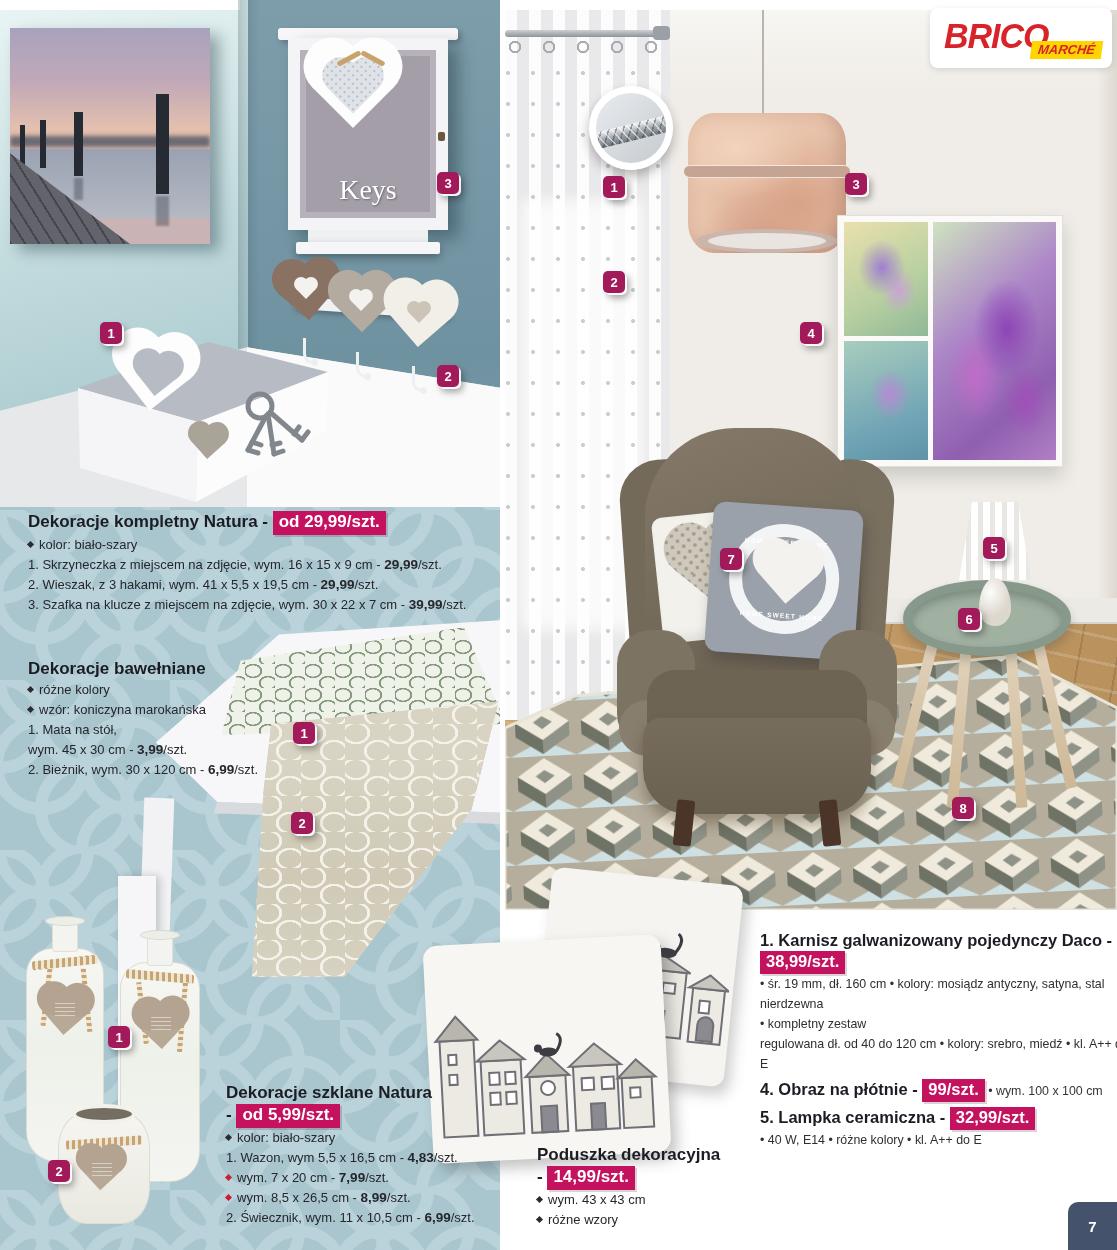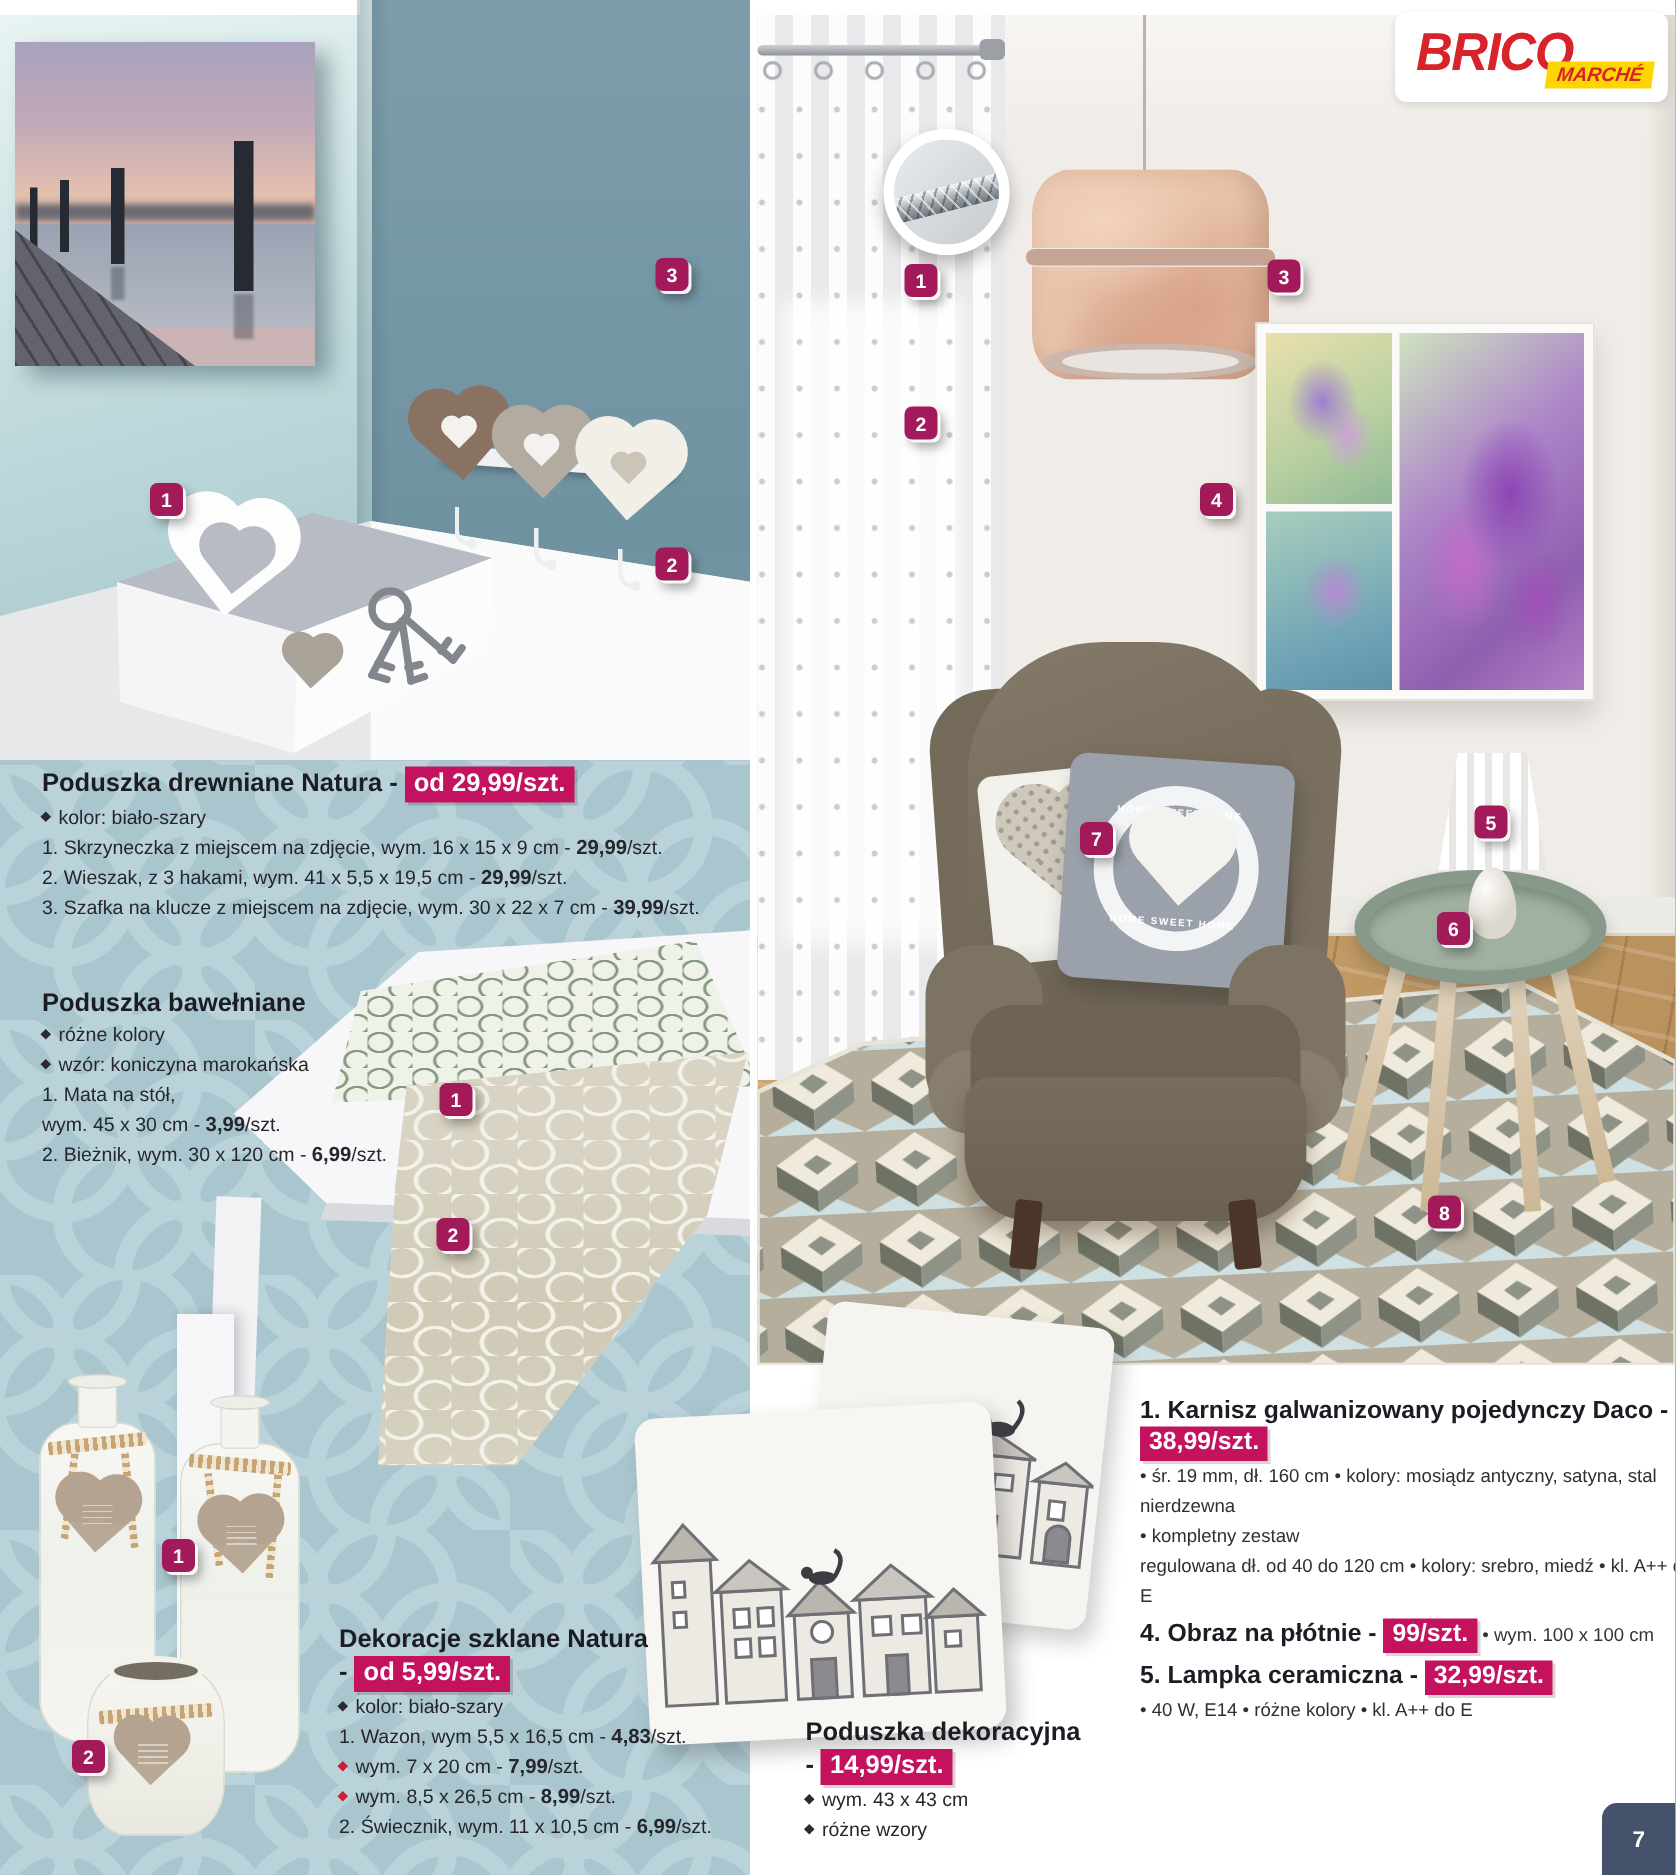--- a/index.html
+++ b/index.html
@@ -307,20 +307,33 @@
         <div class="cv-water"></div>
         <div class="cv-post" style="left:146px;top:66px;width:13px;height:100px"></div>
         <div class="cv-post" style="left:64px;top:84px;width:9px;height:64px"></div>
         <div class="cv-post" style="left:30px;top:92px;width:6px;height:48px"></div>
         <div class="cv-post" style="left:10px;top:97px;width:5px;height:40px"></div>
         <div class="cv-ref" style="left:146px;top:168px;width:13px;height:30px"></div>
         <div class="cv-ref" style="left:64px;top:150px;width:9px;height:22px"></div>
         <div class="cv-pier"></div>
       </div>
 
+      <div class="keysbox">
+        <div class="kb-lintel"></div>
+        <div class="kb-body"></div>
+        <div class="kb-door"></div>
+        <div class="heart kb-heart"></div>
+        <div class="heart kb-lace"></div>
+        <div class="kb-bow1"></div>
+        <div class="kb-bow2"></div>
+        <div class="kb-label">Keys</div>
+        <div class="kb-knob"></div>
+        <div class="kb-ped"></div>
+        <div class="kb-base"></div>
+      </div>
 
       <div class="rail"></div>
       <div class="heart" style="left:287px;top:272px;width:40px;height:40px;background:#8a7263;transform:rotate(41deg)"></div>
       <div class="heart" style="left:342px;top:284px;width:40px;height:40px;background:#b3aaa0;transform:rotate(45deg)"></div>
       <div class="heart" style="left:398px;top:294px;width:44px;height:44px;background:#f2efe9;transform:rotate(49deg)"></div>
       <div class="heart mini-heart" style="left:299px;top:282px;background:#f4f2ee;transform:rotate(45deg)"></div>
       <div class="heart mini-heart" style="left:354px;top:294px;background:#f4f2ee;transform:rotate(45deg)"></div>
       <div class="heart mini-heart" style="left:412px;top:306px;background:#cdc4b8;transform:rotate(45deg)"></div>
       <div class="hook" style="left:303px;top:338px"></div>
       <div class="hook" style="left:356px;top:352px"></div>
@@ -351,21 +364,21 @@
       <div class="mk" style="left:437px;top:365px">
           <span>2</span>
         </div>
       <div class="mk" style="left:437px;top:172px">
           <span>3</span>
         </div>
     </div>
 
     <div class="txt-wooden">
       <div class="sec-title">
-        <span>Poduszka drewniane Natura -</span>
+        <span>Dekoracje kompletny Natura -</span>
         <span class="badge">od 29,99/szt.</span>
       </div>
       <div class="blt">kolor: biało-szary</div>
       <div>
 
           <div class="pline"><span>1. Skrzyneczka z miejscem na zdjęcie, wym. 16 x 15 x 9 cm - </span><b>29,99</b><span>/szt.</span></div>
 
           <div class="pline"><span>2. Wieszak, z 3 hakami, wym. 41 x 5,5 x 19,5 cm - </span><b>29,99</b><span>/szt.</span></div>
 
           <div class="pline"><span>3. Szafka na klucze z miejscem na zdjęcie, wym. 30 x 22 x 7 cm - </span><b>39,99</b><span>/szt.</span></div>
@@ -380,21 +393,21 @@
       <div class="ms-runner"></div>
     </div>
     <div class="mk" style="left:293px;top:722px">
         <span>1</span>
       </div>
     <div class="mk" style="left:291px;top:812px">
         <span>2</span>
       </div>
 
     <div class="txt-textile">
-      <div class="sec-title">Poduszka bawełniane</div>
+      <div class="sec-title">Dekoracje bawełniane</div>
       <div class="blt">różne kolory</div>
       <div class="blt">wzór: koniczyna marokańska</div>
       <div>
 
           <div class="pline"><span>1. Mata na stół,</span><b></b><span></span></div>
 
           <div class="pline"><span>wym. 45 x 30 cm - </span><b>3,99</b><span>/szt.</span></div>
 
           <div class="pline"><span>2. Bieżnik, wym. 30 x 120 cm - </span><b>6,99</b><span>/szt.</span></div>
         </div>

